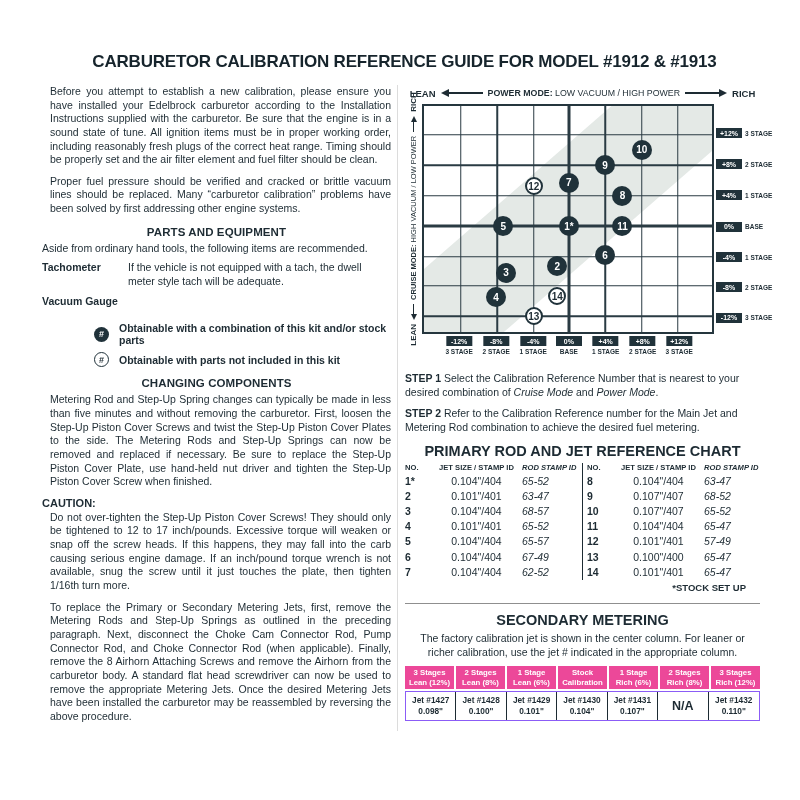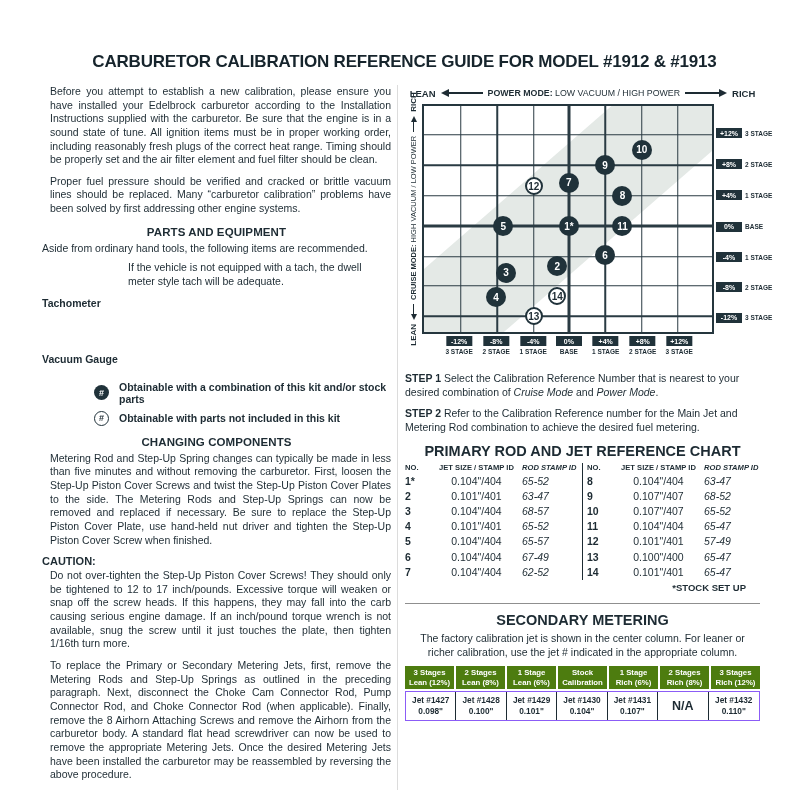--- a/index.html
+++ b/index.html
@@ -8,21 +8,21 @@
   h1.title{font-size:17px;font-weight:bold;text-align:center;margin:0 0 13px 0;letter-spacing:-0.2px;color:#16242c;}
   .cols{display:flex;}
   .col-left{width:356px;padding-right:6px;border-right:1px solid #dcdcdc;box-sizing:border-box;}
   .col-right{width:362px;padding-left:7px;box-sizing:border-box;}
 
   
   p.body{font-size:10.5px;line-height:1.3;text-align:justify;margin:0 0 8px 8px;}
   h3.section{font-size:11.5px;font-weight:bold;text-align:center;margin:10px 0 4px 0;letter-spacing:0.1px;}
   p.plain{font-size:10.5px;line-height:1.3;margin:0 0 6px 0;}
   .equip-row{display:flex;font-size:10.5px;line-height:1.3;margin:6px 0;}
-  .equip-term{width:86px;flex-shrink:0;font-weight:bold;margin-top:36px;}
+  .equip-term{width:86px;flex-shrink:0;font-weight:bold;}
   .equip-desc{flex:1;}
   .legend{margin:14px 0 6px 0;padding-left:52px;display:flex;flex-direction:column;gap:6px;}
   .legend-row{display:flex;align-items:center;gap:10px;}
   .legend-icon{width:15px;height:15px;border-radius:50%;display:flex;align-items:center;justify-content:center;
     font-size:9px;font-weight:bold;flex-shrink:0;box-sizing:border-box;}
   .legend-icon.filled{background:#20323a;color:#fff;}
   .legend-icon.outline{background:#fff;color:#1d2b33;border:1.5px solid #20323a;}
   .legend-text{font-size:10.5px;font-weight:bold;}
   .caution-label{font-size:11px;font-weight:bold;margin:8px 0 2px 0;}
 
@@ -74,21 +74,21 @@
   .pc1{flex:1;text-align:center;}
   .pc2{width:56px;text-align:left;font-style:italic;}
   .phead .pc0{font-weight:bold;}
   .footnote{font-size:9.5px;font-weight:bold;text-align:right;padding-right:14px;margin-top:2px;}
 
   .rule{border:none;border-top:1px solid #8f8f8f;margin:10px 0 6px 0;}
 
   
   p.sec-desc{font-size:10.5px;line-height:1.3;text-align:center;margin:2px 6px 7px 6px;}
   .shead{display:grid;grid-template-columns:repeat(7,1fr);gap:0 2px;}
-  .shcell{background:#4d7c0f;color:#fff;text-align:center;font-size:7.8px;font-weight:bold;line-height:1.2;padding:2px 0;}
+  .shcell{background:#ec4899;color:#fff;text-align:center;font-size:7.8px;font-weight:bold;line-height:1.2;padding:2px 0;}
   .svals{display:grid;grid-template-columns:repeat(7,1fr);border:1px solid #8b5cf6;margin-top:2px;}
   .svcell{text-align:center;font-size:8.3px;font-weight:bold;line-height:1.3;padding:3px 0;border-right:1px solid #1d2b33;
     display:flex;flex-direction:column;justify-content:center;}
   .svcell:last-child{border-right:none;}
   .svcell.na{font-size:12.5px;}
 </style>
 </head>
 <body>
 
 <div class="page">

